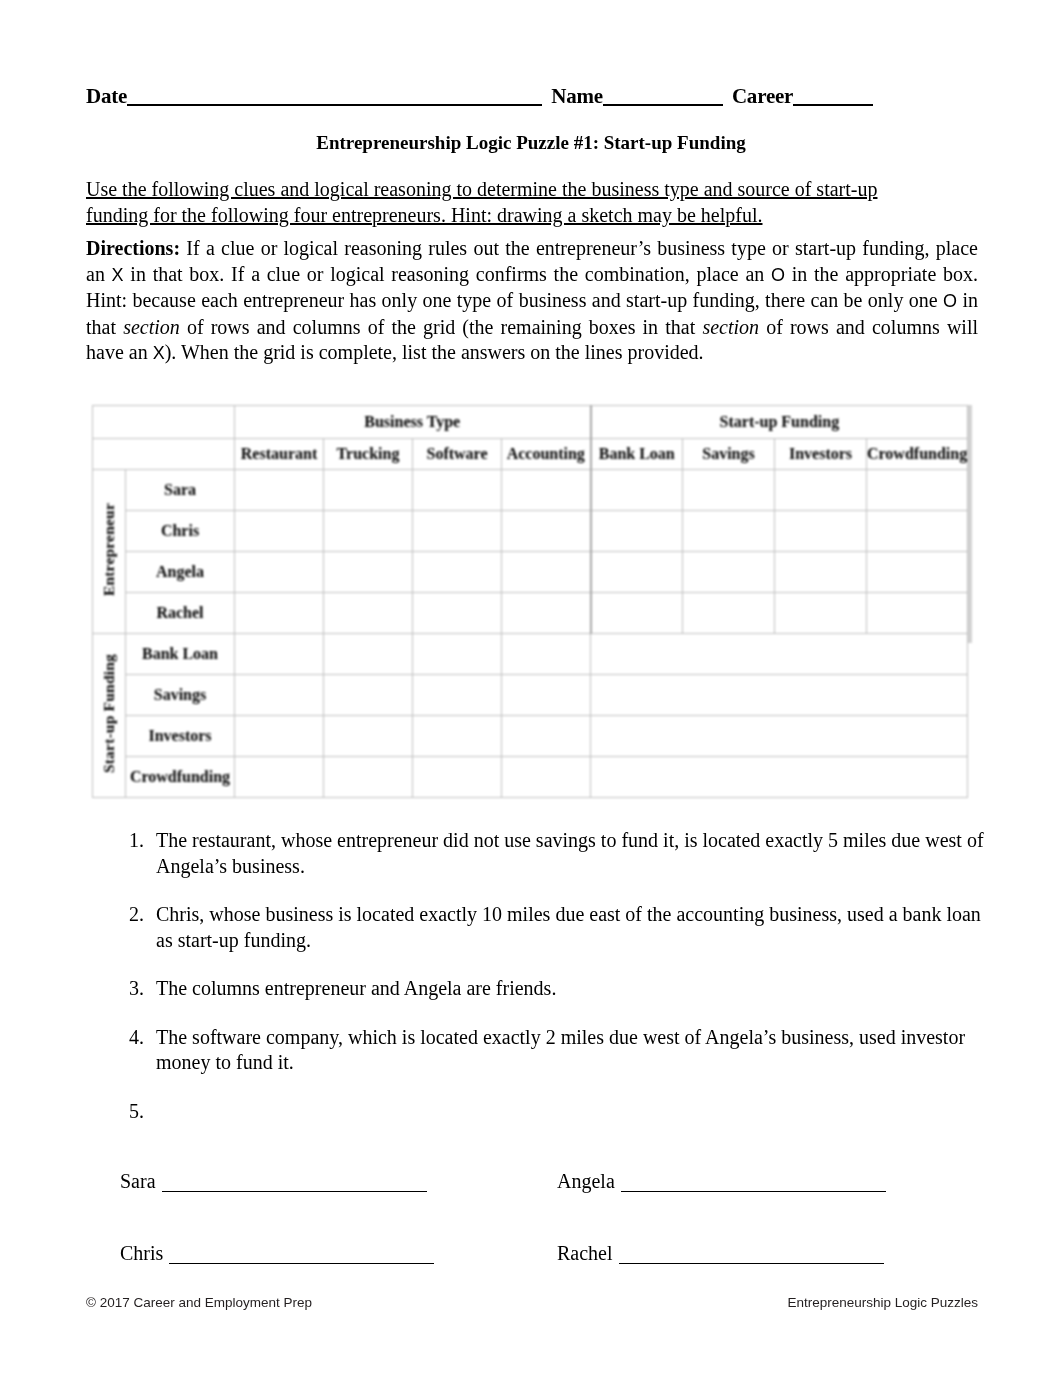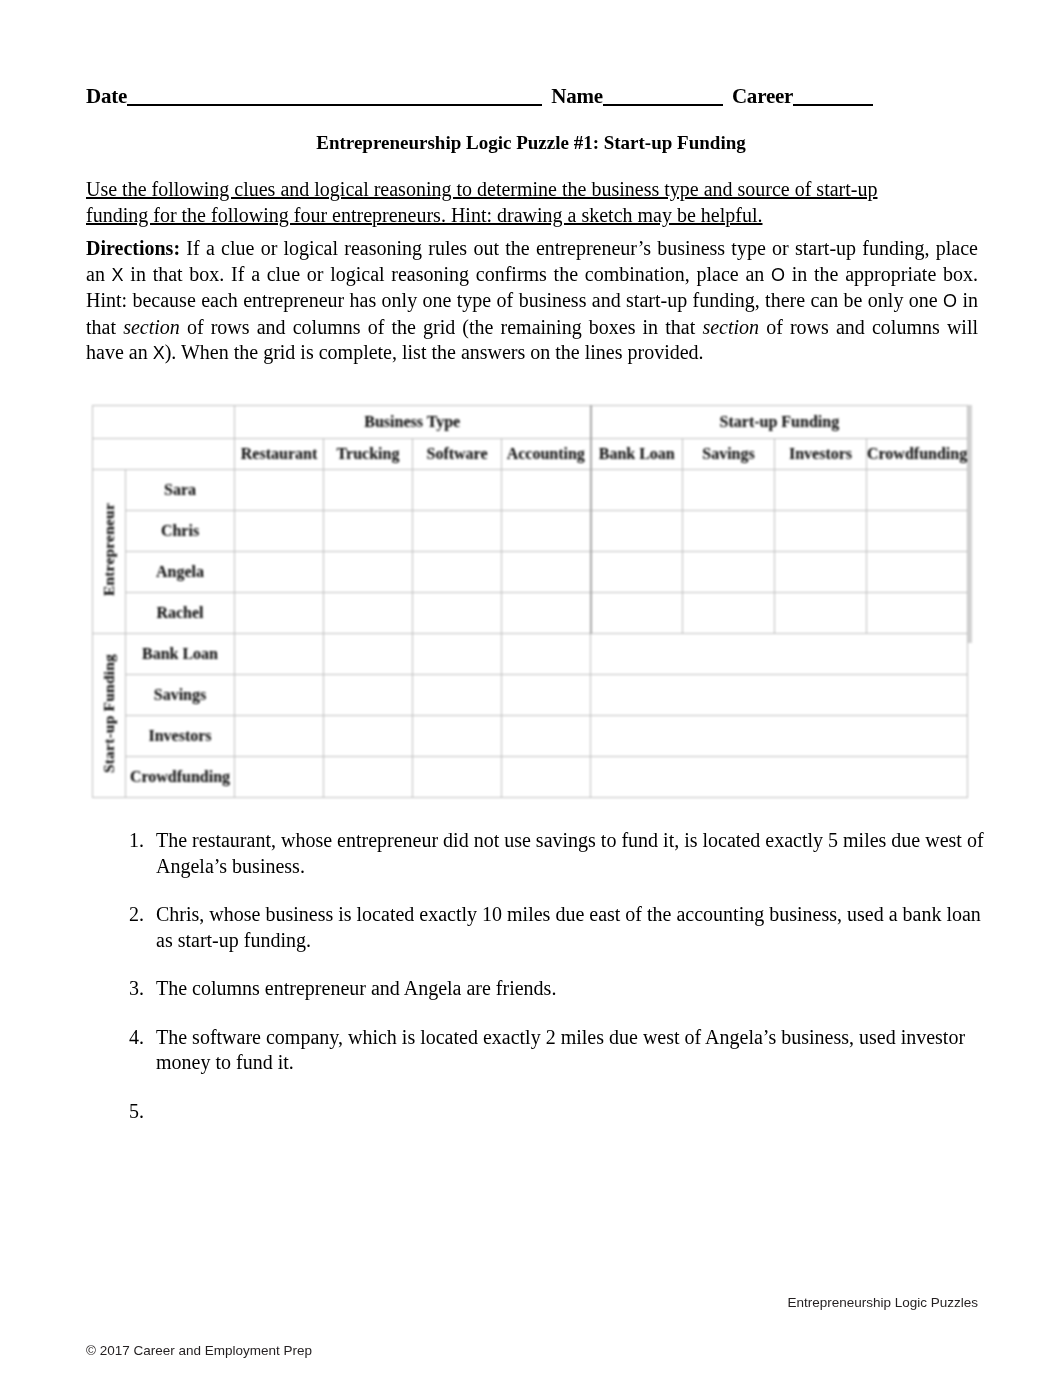--- a/index.html
+++ b/index.html
@@ -216,21 +216,21 @@
   
   .footer {
     position: absolute;
     left: 86px;
     top: 1295px;
     width: 892px;
     font-family: "Liberation Sans", "DejaVu Sans", sans-serif;
     font-size: 13.5px;
     color: #231f20;
   }
-  .footer .fl { float: left; margin-top: 48px; }
+  .footer .fl { float: left; }
   .footer .fr { float: right; }
 </style>
 </head>
 <body>
 
 <div class="page">
 
   <div class="nameline">
     <span>Date</span><span class="rule rule-name"></span><span class="gap"></span><span>Name</span><span class="rule rule-date"></span><span class="gap"></span><span>Career</span><span class="rule rule-period"></span>
   </div>
@@ -360,19 +360,29 @@
   </div>
 
   <div class="clues" id="clues-list">
       <div class="clue"><span class="num">1.</span><span>The restaurant, whose entrepreneur did not use savings to fund it, is located exactly 5 miles due west of Angela’s business.</span></div>
       <div class="clue"><span class="num">2.</span><span>Chris, whose business is located exactly 10 miles due east of the accounting business, used a bank loan as start-up funding.</span></div>
       <div class="clue"><span class="num">3.</span><span>The columns entrepreneur and Angela are friends.</span></div>
       <div class="clue"><span class="num">4.</span><span>The software company, which is located exactly 2 miles due west of Angela’s business, used investor money to fund it.</span></div>
       <div class="clue"><span class="num">5.</span></div>
     </div>
 
+  <div class="answers" id="answers-block">
+      <div class="ans-row">
+        <div class="ans ans-left"><span class="lbl">Sara</span><span class="ln"></span></div>
+        <div class="ans ans-right"><span class="lbl">Angela</span><span class="ln"></span></div>
+      </div>
+      <div class="ans-row">
+        <div class="ans ans-left"><span class="lbl">Chris</span><span class="ln"></span></div>
+        <div class="ans ans-right"><span class="lbl">Rachel</span><span class="ln"></span></div>
+      </div>
+    </div>
 
   <div class="footer">
     <span class="fl">© 2017 Career and Employment Prep</span>
     <span class="fr">Entrepreneurship Logic Puzzles</span>
   </div>
 
 </div>
 
 </body></html>

